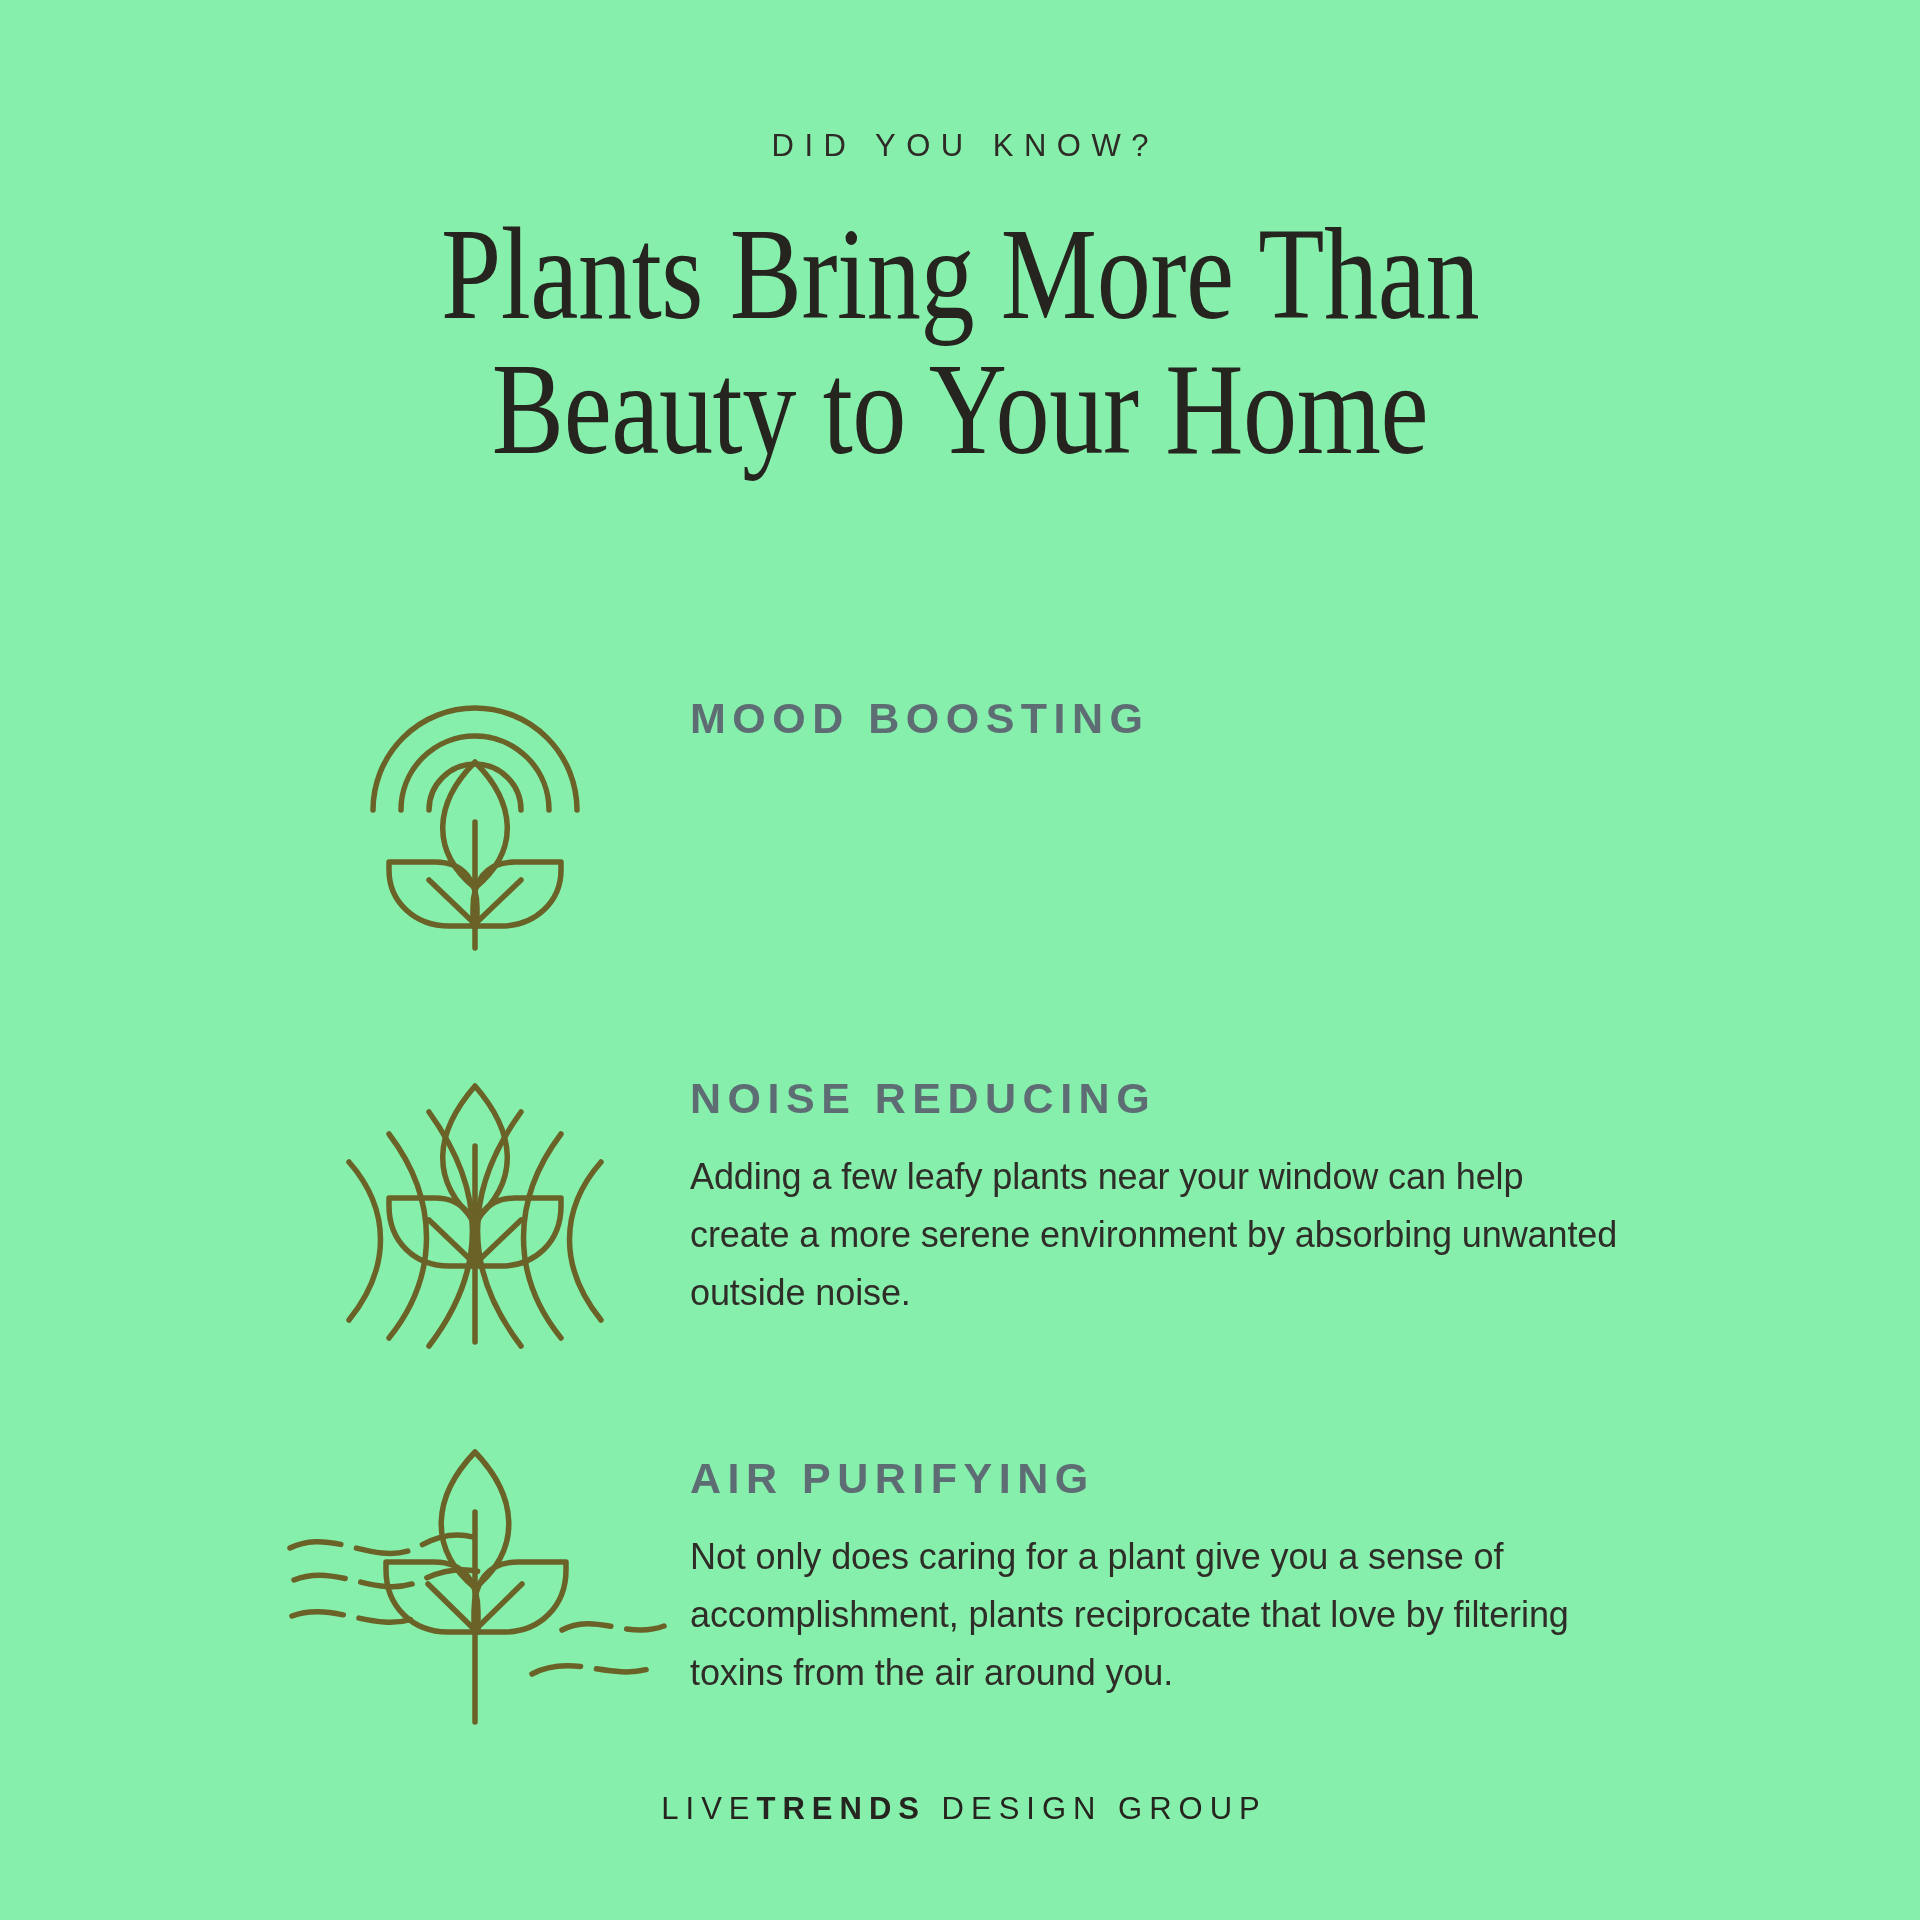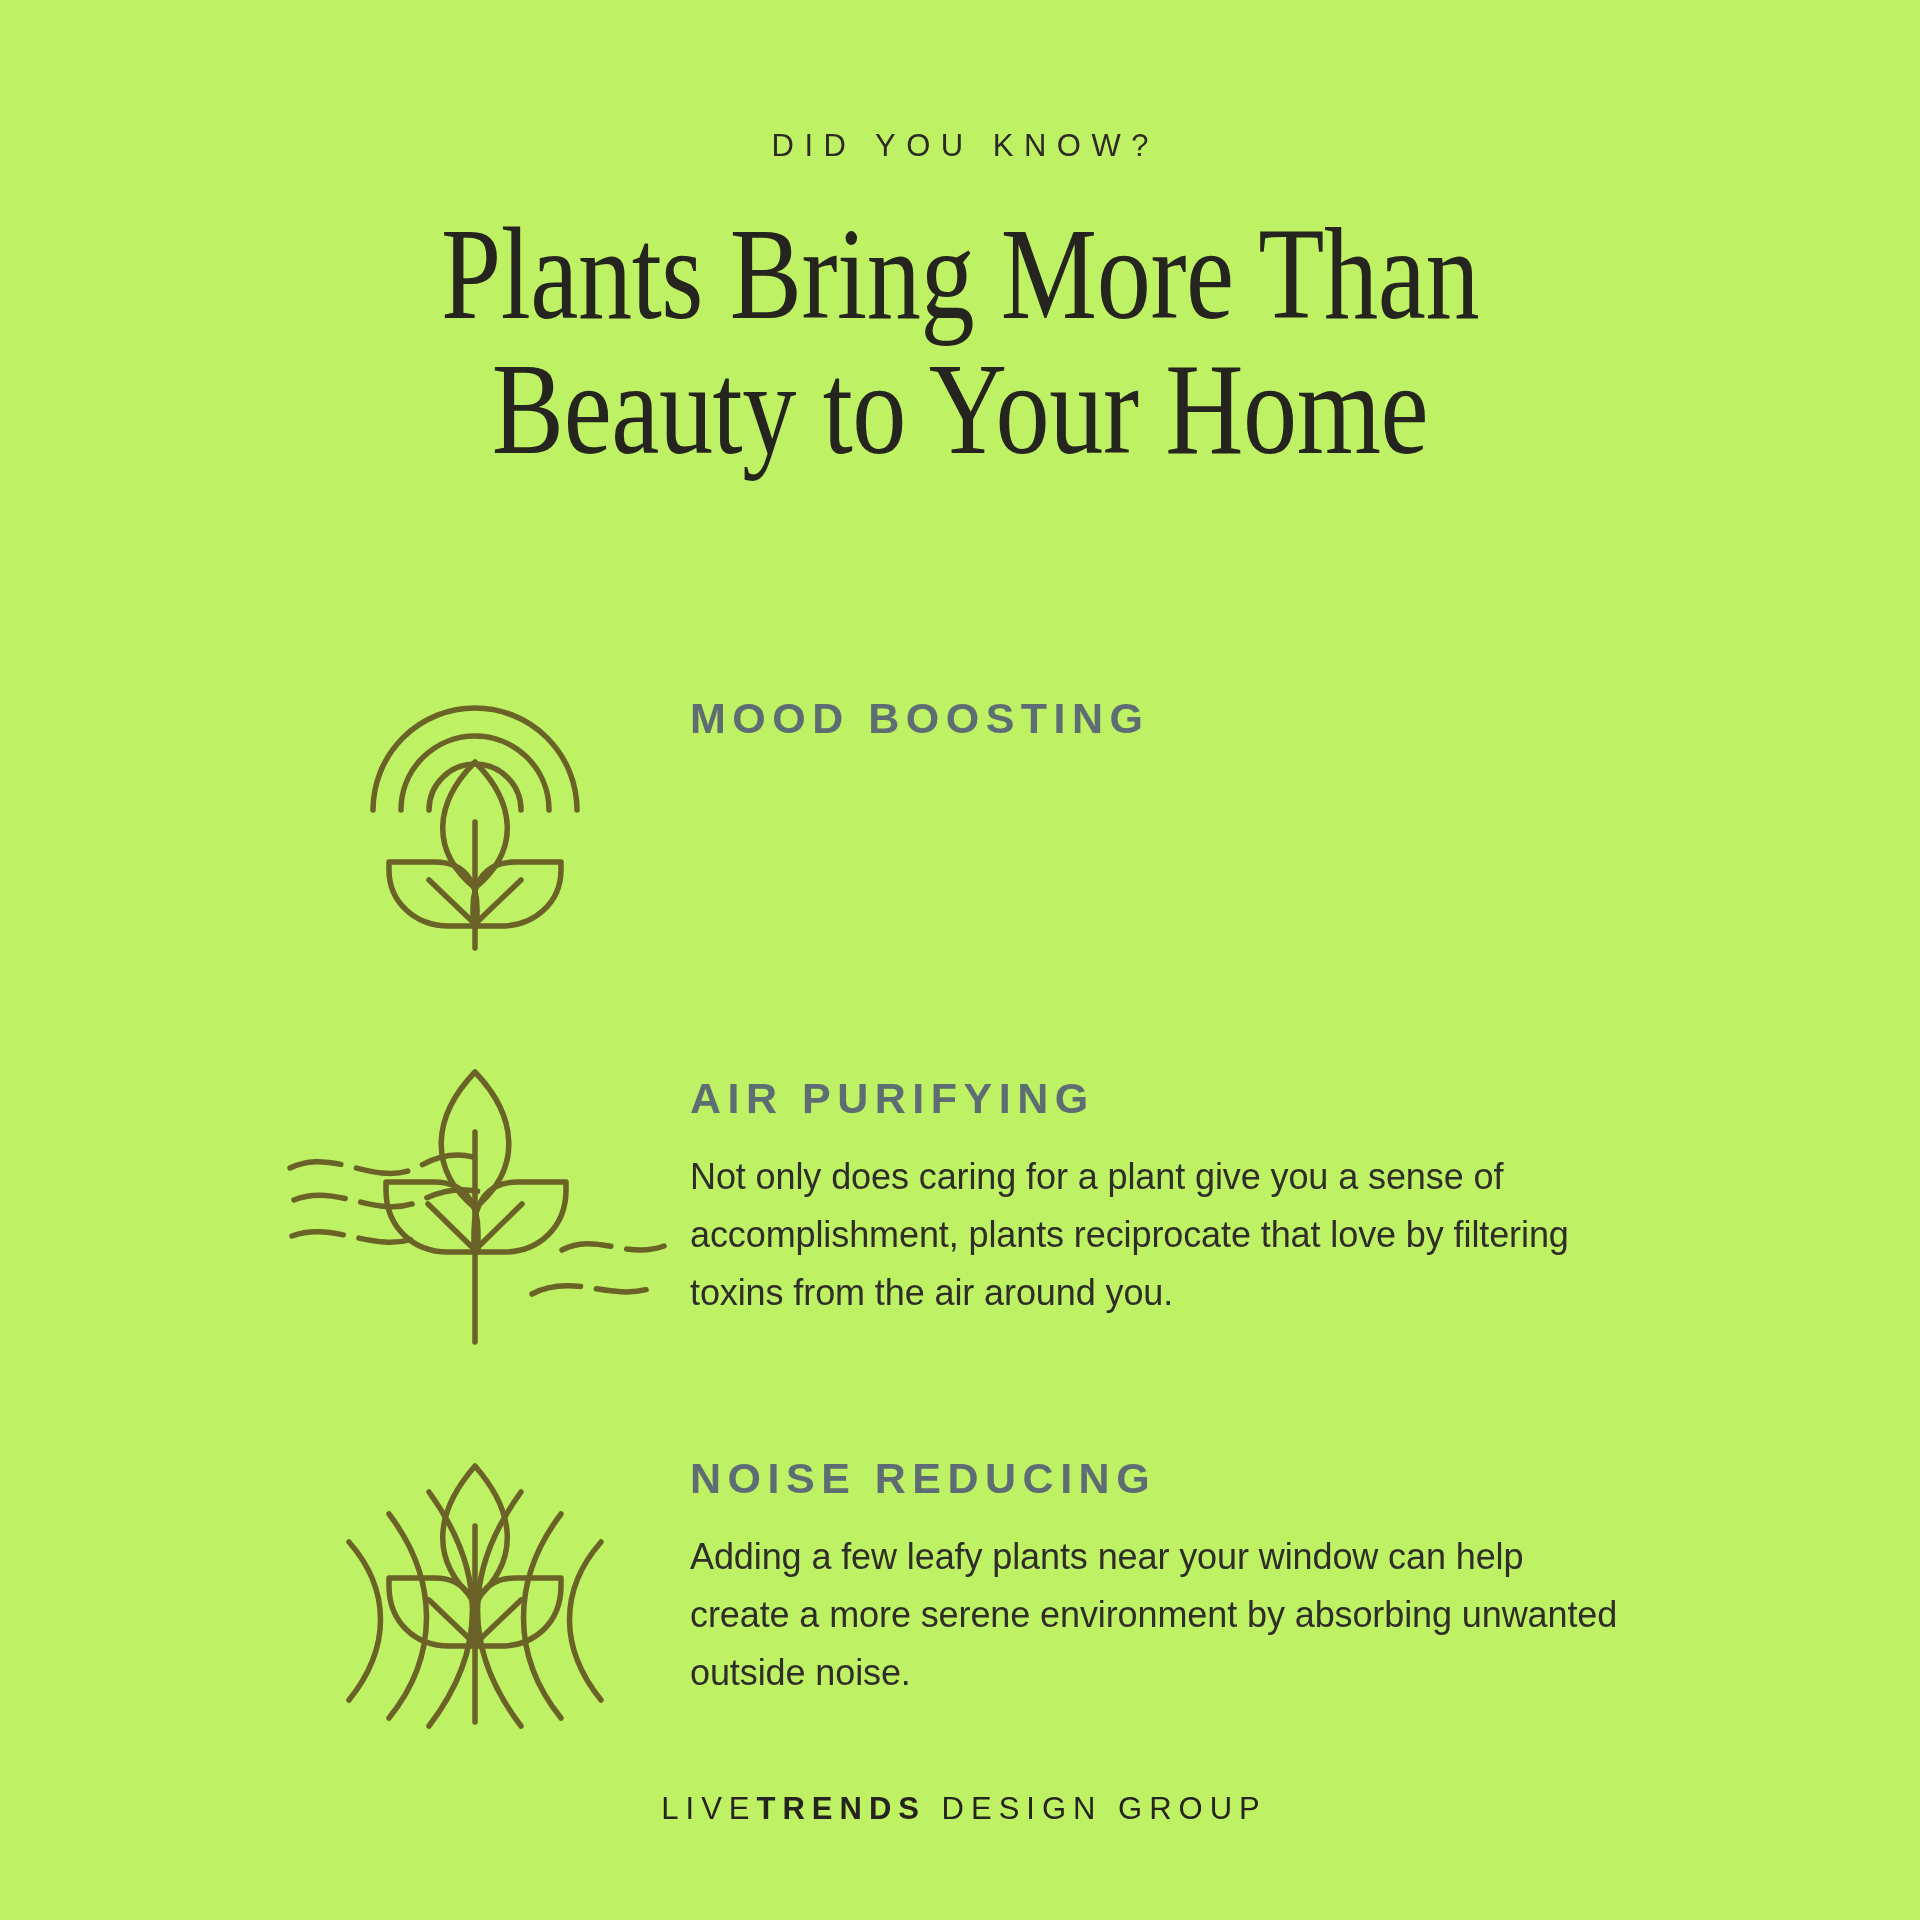--- a/index.html
+++ b/index.html
@@ -10,21 +10,21 @@
     width: 1920px;
     height: 1920px;
     background: #f6f3eb;
     font-family: "Liberation Sans", sans-serif;
     overflow: hidden;
   }
   .page {
     position: relative;
     width: 1920px;
     height: 1920px;
-    background: #bef264;
+    background: #86efac;
     box-sizing: border-box;
     display: flex;
     flex-direction: column;
     align-items: center;
   }
 
   
   .eyebrow {
     margin-top: 130px;
     font-family: "Liberation Sans", sans-serif;
@@ -151,20 +151,49 @@
           <path d="M150 254 L196 210"></path>
         </svg>
       </div>
       <div class="text-cell">
         <div class="benefit-title">MOOD BOOSTING</div>
       </div>
     </div>
 
     <div class="benefit">
       <div class="icon-cell">
+        <svg width="340" height="300" viewBox="0 0 340 300" fill="none" stroke="#6b6228" stroke-width="5.5" stroke-linecap="round" stroke-linejoin="round">
+
+          <path d="M44 112 C86 160 86 218 44 270"></path>
+          <path d="M84 84 C134 150 134 226 84 288"></path>
+          <path d="M124 62 C182 142 182 220 124 296"></path>
+
+          <path d="M296 112 C254 160 254 218 296 270"></path>
+          <path d="M256 84 C206 150 206 226 256 288"></path>
+          <path d="M216 62 C158 142 158 220 216 296"></path>
+
+          <path d="M170 36 C210 82 216 130 170 170 C124 130 130 82 170 36 Z"></path>
+
+          <path d="M170 96 L170 292"></path>
+
+          <path d="M84 148 L130 148 C160 148 172 170 172 196 L172 216 L144 216 C110 216 84 192 84 156 Z"></path>
+          <path d="M170 214 L124 170"></path>
+
+          <path d="M256 148 L210 148 C180 148 168 170 168 196 L168 216 L196 216 C230 216 256 192 256 156 Z"></path>
+          <path d="M170 214 L216 170"></path>
+        </svg>
+      </div>
+      <div class="text-cell">
+        <div class="benefit-title">NOISE REDUCING</div>
+        <p class="benefit-body">Adding a few leafy plants near your window can help create a more serene environment by absorbing unwanted outside noise.</p>
+      </div>
+    </div>
+
+    <div class="benefit">
+      <div class="icon-cell">
         <svg width="390" height="300" viewBox="0 0 390 300" fill="none" stroke="#6b6228" stroke-width="5.5" stroke-linecap="round" stroke-linejoin="round">
 
           <g stroke-dasharray="52 16">
             <path d="M10 118 C54 96 96 140 140 116 C168 100 190 104 206 112"></path>
             <path d="M14 150 C58 132 98 172 142 150 C170 136 194 138 212 146"></path>
             <path d="M12 186 C56 170 96 206 140 186"></path>
           </g>
 
           <g stroke-dasharray="50 16">
             <path d="M282 200 C316 182 348 210 384 196"></path>
@@ -181,48 +210,19 @@
           <path d="M286 132 L238 132 C206 132 194 154 194 182 L194 202 L224 202 C260 202 286 176 286 140 Z"></path>
           <path d="M195 200 L242 154"></path>
         </svg>
       </div>
       <div class="text-cell">
         <div class="benefit-title">AIR PURIFYING</div>
         <p class="benefit-body">Not only does caring for a plant give you a sense of accomplishment, plants reciprocate that love by filtering toxins from the air around you.</p>
       </div>
     </div>
 
-    <div class="benefit">
-      <div class="icon-cell">
-        <svg width="340" height="300" viewBox="0 0 340 300" fill="none" stroke="#6b6228" stroke-width="5.5" stroke-linecap="round" stroke-linejoin="round">
-
-          <path d="M44 112 C86 160 86 218 44 270"></path>
-          <path d="M84 84 C134 150 134 226 84 288"></path>
-          <path d="M124 62 C182 142 182 220 124 296"></path>
-
-          <path d="M296 112 C254 160 254 218 296 270"></path>
-          <path d="M256 84 C206 150 206 226 256 288"></path>
-          <path d="M216 62 C158 142 158 220 216 296"></path>
-
-          <path d="M170 36 C210 82 216 130 170 170 C124 130 130 82 170 36 Z"></path>
-
-          <path d="M170 96 L170 292"></path>
-
-          <path d="M84 148 L130 148 C160 148 172 170 172 196 L172 216 L144 216 C110 216 84 192 84 156 Z"></path>
-          <path d="M170 214 L124 170"></path>
-
-          <path d="M256 148 L210 148 C180 148 168 170 168 196 L168 216 L196 216 C230 216 256 192 256 156 Z"></path>
-          <path d="M170 214 L216 170"></path>
-        </svg>
-      </div>
-      <div class="text-cell">
-        <div class="benefit-title">NOISE REDUCING</div>
-        <p class="benefit-body">Adding a few leafy plants near your window can help create a more serene environment by absorbing unwanted outside noise.</p>
-      </div>
-    </div>
-
   </div>
 
   <div class="footer">
     <span class="brand-light">LIVE</span><span class="brand-bold">TRENDS</span><span class="brand-light"> DESIGN GROUP</span>
   </div>
 
 </div>
 
 </body></html>

